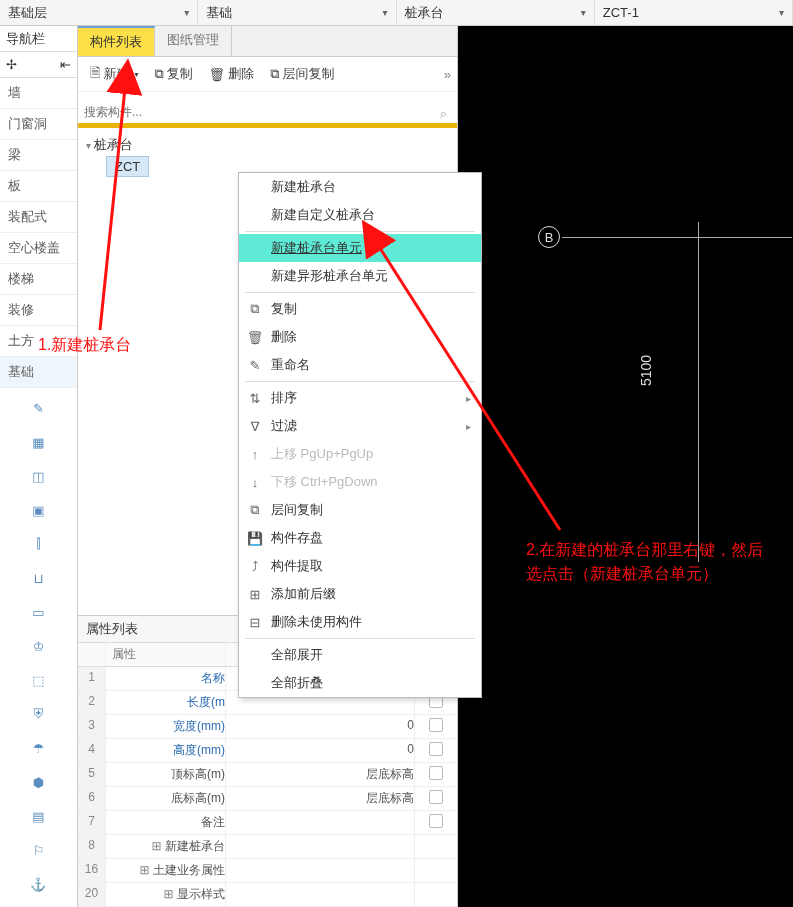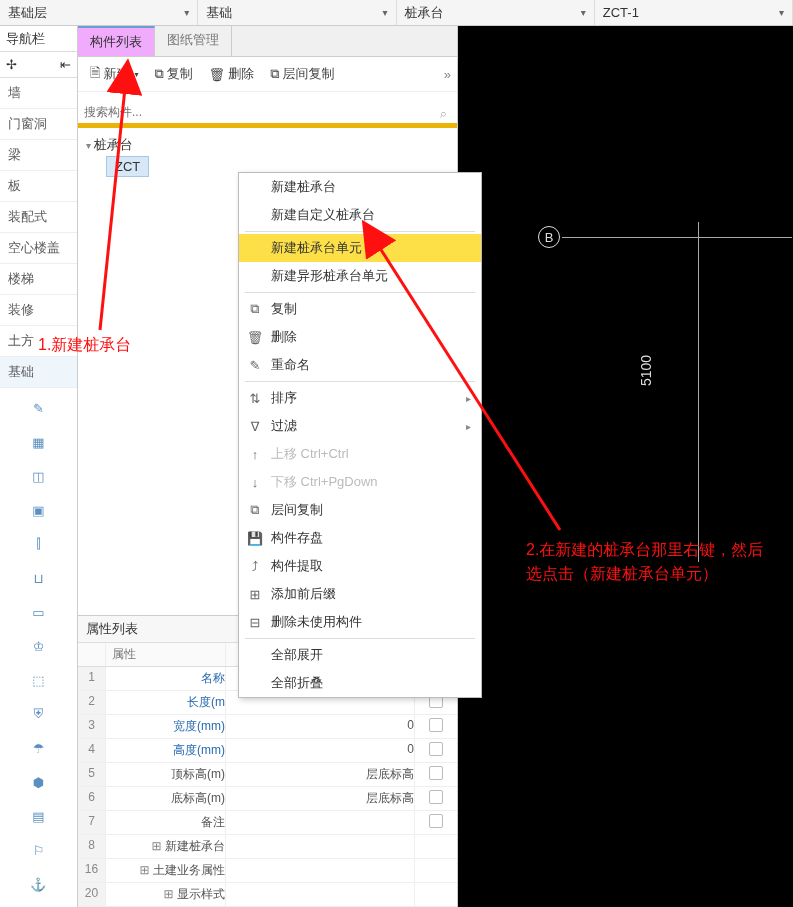--- a/index.html
+++ b/index.html
@@ -17,41 +17,41 @@
 .sidebar .nav-tool { height: 26px; display: flex; align-items: center; justify-content: space-between; padding: 0 6px; border-bottom: 1px solid #ddd; }
 .sidebar .nav-item { padding: 6px 8px; border-bottom: 1px solid #eee; color: #5b5b5b; cursor: pointer; }
 .sidebar .nav-item.active { background: #eef5fb; }
 .sidebar .icon-strip { flex: 1; display: flex; flex-direction: column; align-items: center; gap: 10px; padding-top: 8px; }
 .sidebar .icon-strip .ic { width: 24px; height: 24px; display: flex; align-items: center; justify-content: center; color: #5b8fbf; cursor: pointer; }
 
 
 .center { width: 380px; border-right: 1px solid #ccc; display: flex; flex-direction: column; position: relative; }
 .tabs { display: flex; border-bottom: 1px solid #ccc; background: #f0f0f0; }
 .tabs .tab { padding: 5px 12px; border-right: 1px solid #ccc; cursor: pointer; color: #777; }
-.tabs .tab.active { background: #f0abfc; color: #333; border-top: 2px solid #6a9fd4; }
+.tabs .tab.active { background: #fde047; color: #333; border-top: 2px solid #6a9fd4; }
 
 .toolbar { display: flex; align-items: center; gap: 4px; padding: 4px 6px; border-bottom: 1px solid #eee; }
 .toolbar .btn { display: flex; align-items: center; gap: 3px; padding: 2px 6px; cursor: pointer; color: #444; }
 .toolbar .btn .ico { font-size: 13px; }
 .toolbar .more { margin-left: auto; color: #888; }
 
 .search { position: relative; padding: 4px 6px; border-bottom: 5px solid #eab308; margin-top: 8px; }
 .search input { width: 100%; border: none; outline: none; font-size: 12px; color: #888; }
 .search .sic { position: absolute; right: 10px; top: 6px; color: #aaa; }
 
 .tree { padding: 6px 8px; font-size: 13px; }
 .tree .node { padding: 2px 0; }
 .tree .node.root::before { content: "▾ "; font-size: 10px; color: #888; }
 .tree .leaf { margin-left: 20px; background: #d6e8f7; padding: 2px 8px; display: inline-block; border: 1px solid #a8c8e2; }
 
 
 .context-menu { position: absolute; left: 160px; top: 146px; width: 244px; background: #fff; border: 1px solid #bcbcbc; box-shadow: 2px 2px 6px rgba(0,0,0,0.2); z-index: 20; }
 .context-menu .cm-item { display: flex; align-items: center; padding: 5px 10px 5px 32px; position: relative; cursor: pointer; color: #333; }
 .context-menu .cm-item.disabled { color: #bbb; cursor: default; }
-.context-menu .cm-item.highlight { background: #fde047; }
+.context-menu .cm-item.highlight { background: #5eead4; text-decoration: underline; }
 .context-menu .cm-item .cm-icon { position: absolute; left: 8px; width: 16px; text-align: center; color: #666; }
 .context-menu .cm-item .cm-arrow { margin-left: auto; font-size: 10px; color: #888; }
 .context-menu .cm-sep { height: 1px; background: #ddd; margin: 2px 6px; }
 
 
 .props { margin-top: auto; border-top: 1px solid #ccc; }
 .props .phead { display: flex; border-bottom: 1px solid #ddd; padding: 4px 8px; background: #f7f7f7; }
 .props .phead .x { margin-left: auto; color: #888; }
 .props .pcols { display: flex; border-bottom: 1px solid #ddd; background: #fafafa; font-size: 12px; color: #777; }
 .props .pcols div { padding: 3px 0; }
@@ -202,21 +202,21 @@
           <span>排序</span>
           <span class="cm-arrow">▸</span>
         </div>
       <div class="cm-item">
           <span class="cm-icon">∇</span>
           <span>过滤</span>
           <span class="cm-arrow">▸</span>
         </div>
       <div class="cm-item disabled">
           <span class="cm-icon">↑</span>
-          <span>上移 Ctrl+Ctrl</span>
+          <span>上移 PgUp+PgUp</span>
         </div>
       <div class="cm-item disabled">
           <span class="cm-icon">↓</span>
           <span>下移 Ctrl+PgDown</span>
         </div>
       <div class="cm-item">
           <span class="cm-icon">⧉</span>
           <span>层间复制</span>
         </div>
       <div class="cm-item">

